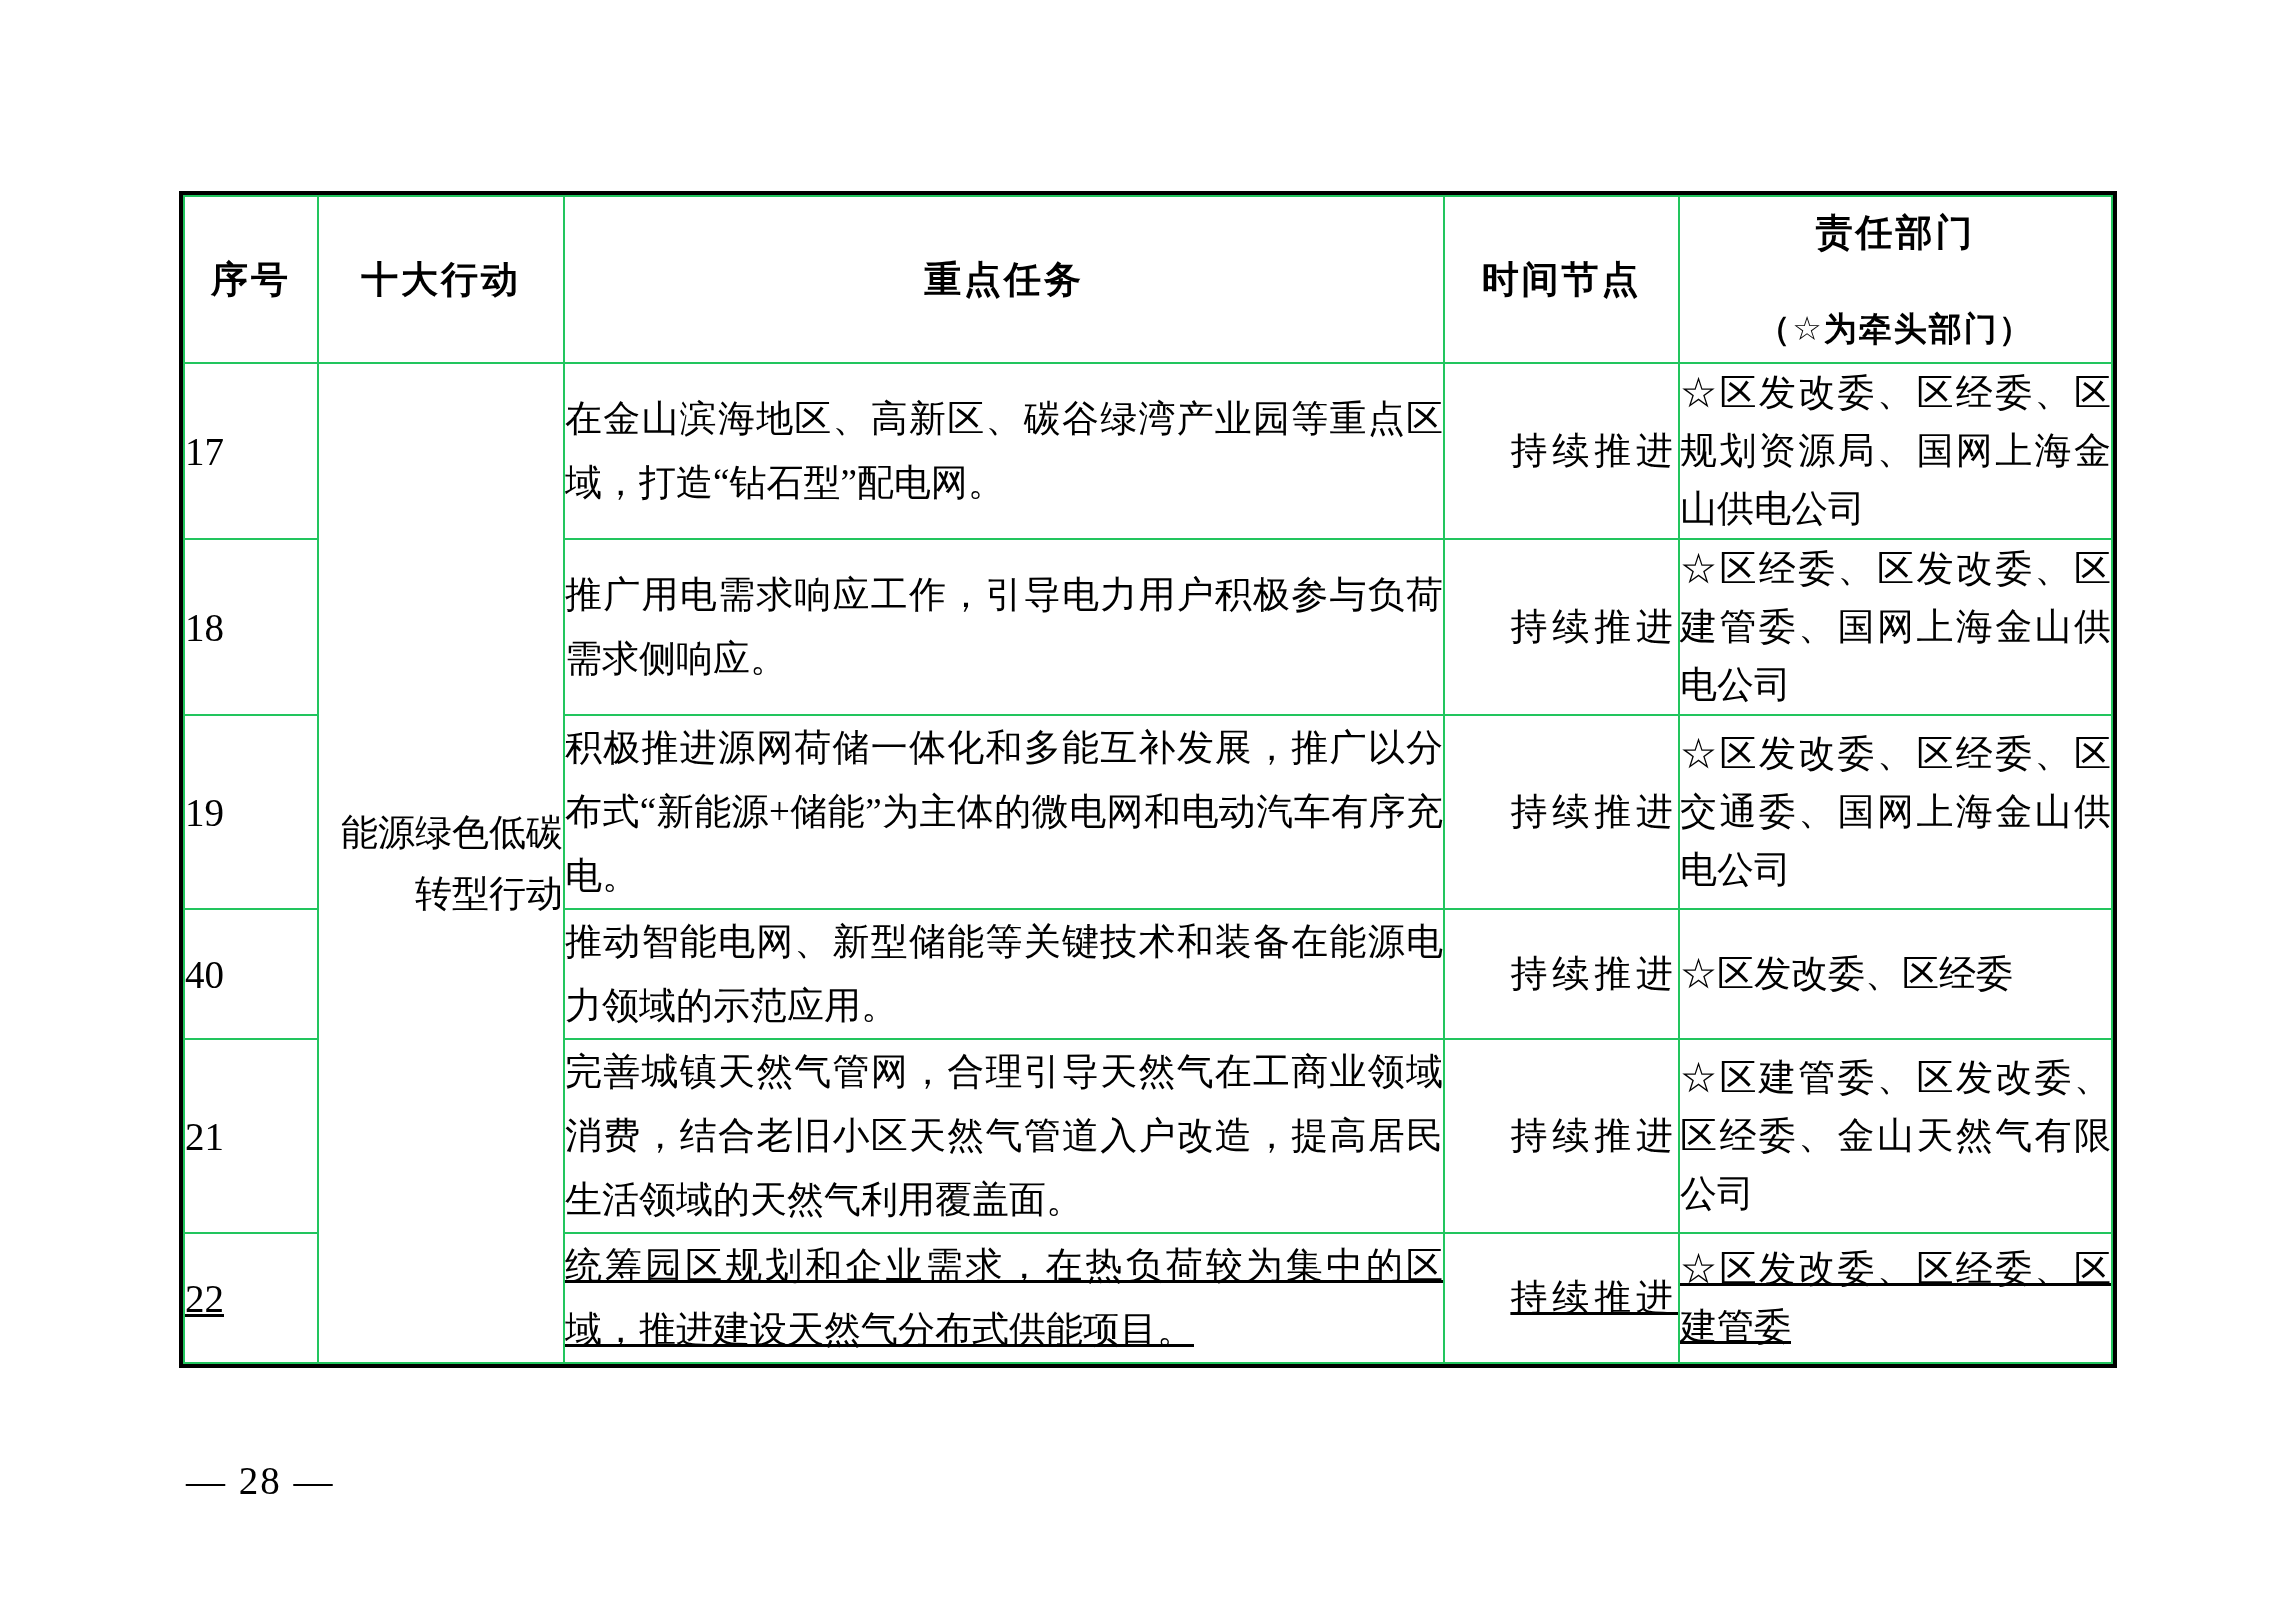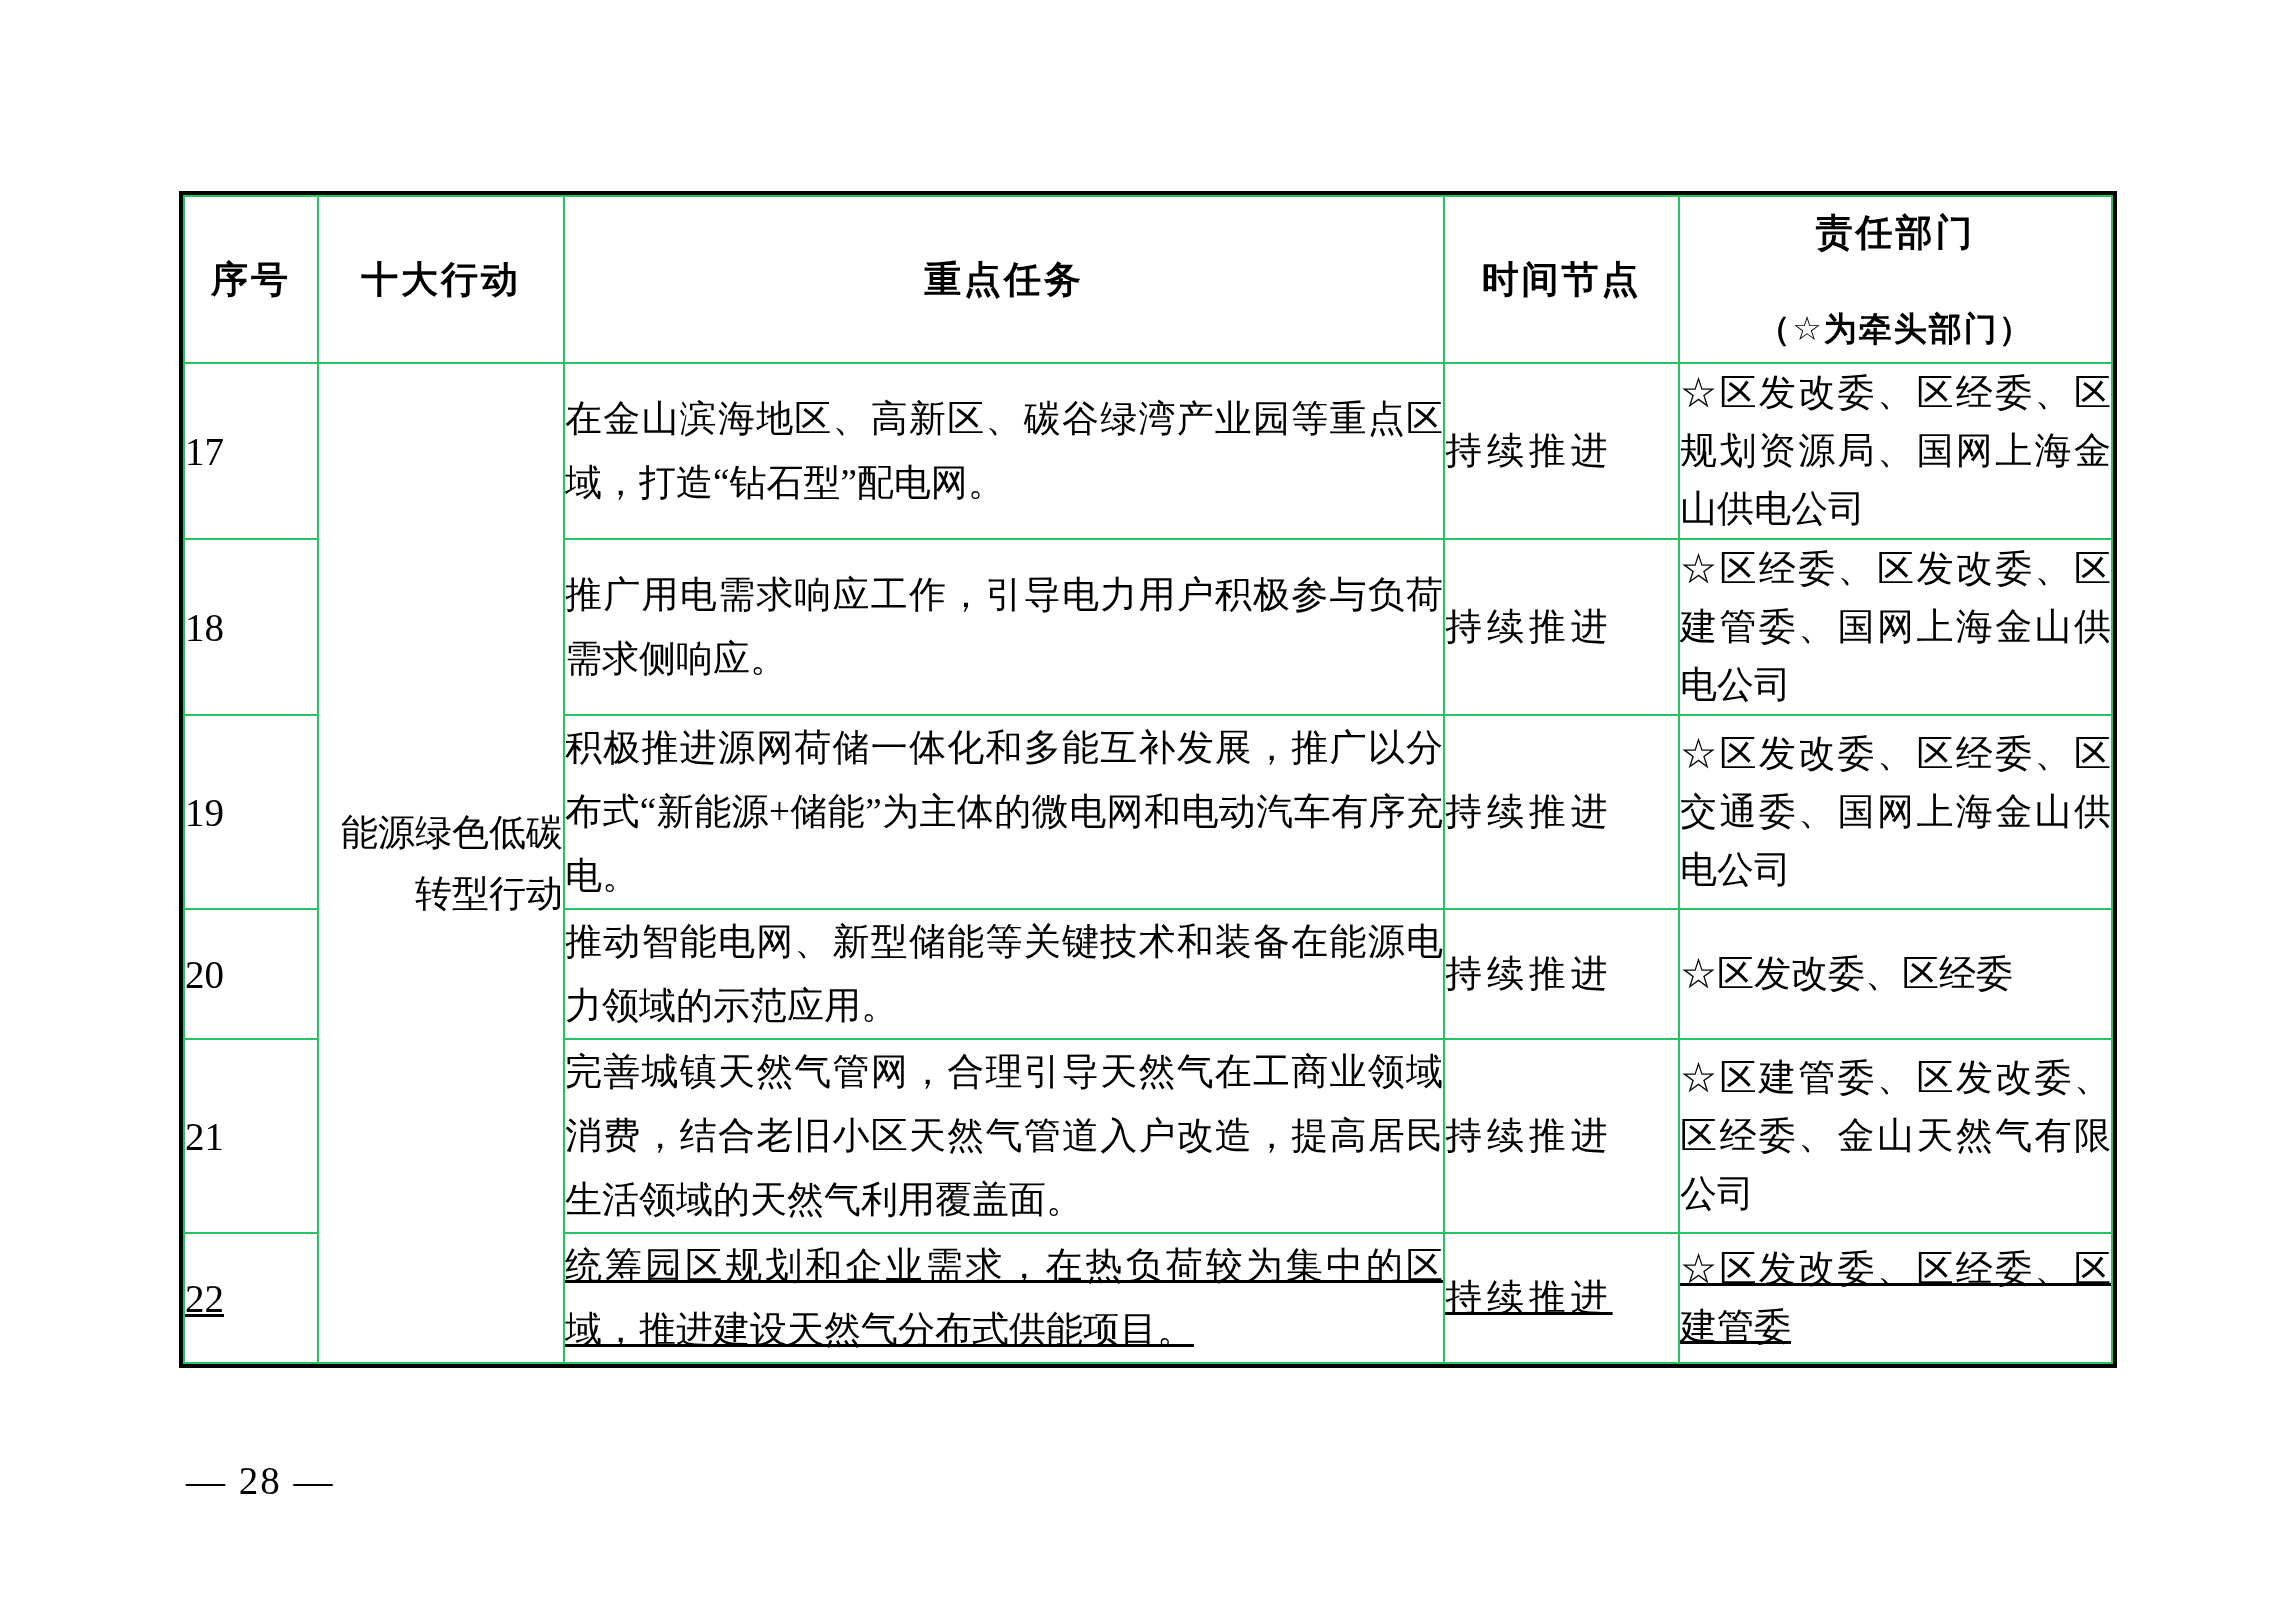--- a/index.html
+++ b/index.html
@@ -77,21 +77,21 @@
     padding: 304px 11.8px 0 11.8px;
   }
   td.task {
     font-size: 37px;
     line-height: 64px;
     text-align: justify;
     padding: 7.8px 12.7px;
     margin-left: 44px;
   }
   td.time {
-    text-align: left;
+    text-align: right;
     font-size: 37px;
     letter-spacing: 4.9px;
   }
   td.dept {
     font-size: 37px;
     line-height: 58px;
     text-align: justify;
     padding: 7.8px 11.8px;
   }
 
@@ -154,21 +154,21 @@
       </tr>
 
       <tr class="r19">
         <td class="no">19</td>
         <td class="task">积极推进源网荷储一体化和多能互补发展，推广以分布式“新能源+储能”为主体的微电网和电动汽车有序充电。</td>
         <td class="time">持续推进</td>
         <td class="dept">☆区发改委、区经委、区交通委、国网上海金山供电公司</td>
       </tr>
 
       <tr class="r20">
-        <td class="no">20</td>
+        <td class="no">40</td>
         <td class="task">推动智能电网、新型储能等关键技术和装备在能源电力领域的示范应用。</td>
         <td class="time">持续推进</td>
         <td class="dept">☆区发改委、区经委</td>
       </tr>
 
       <tr class="r21">
         <td class="no">21</td>
         <td class="task">完善城镇天然气管网，合理引导天然气在工商业领域消费，结合老旧小区天然气管道入户改造，提高居民生活领域的天然气利用覆盖面。</td>
         <td class="time">持续推进</td>
         <td class="dept">☆区建管委、区发改委、区经委、金山天然气有限公司</td>

